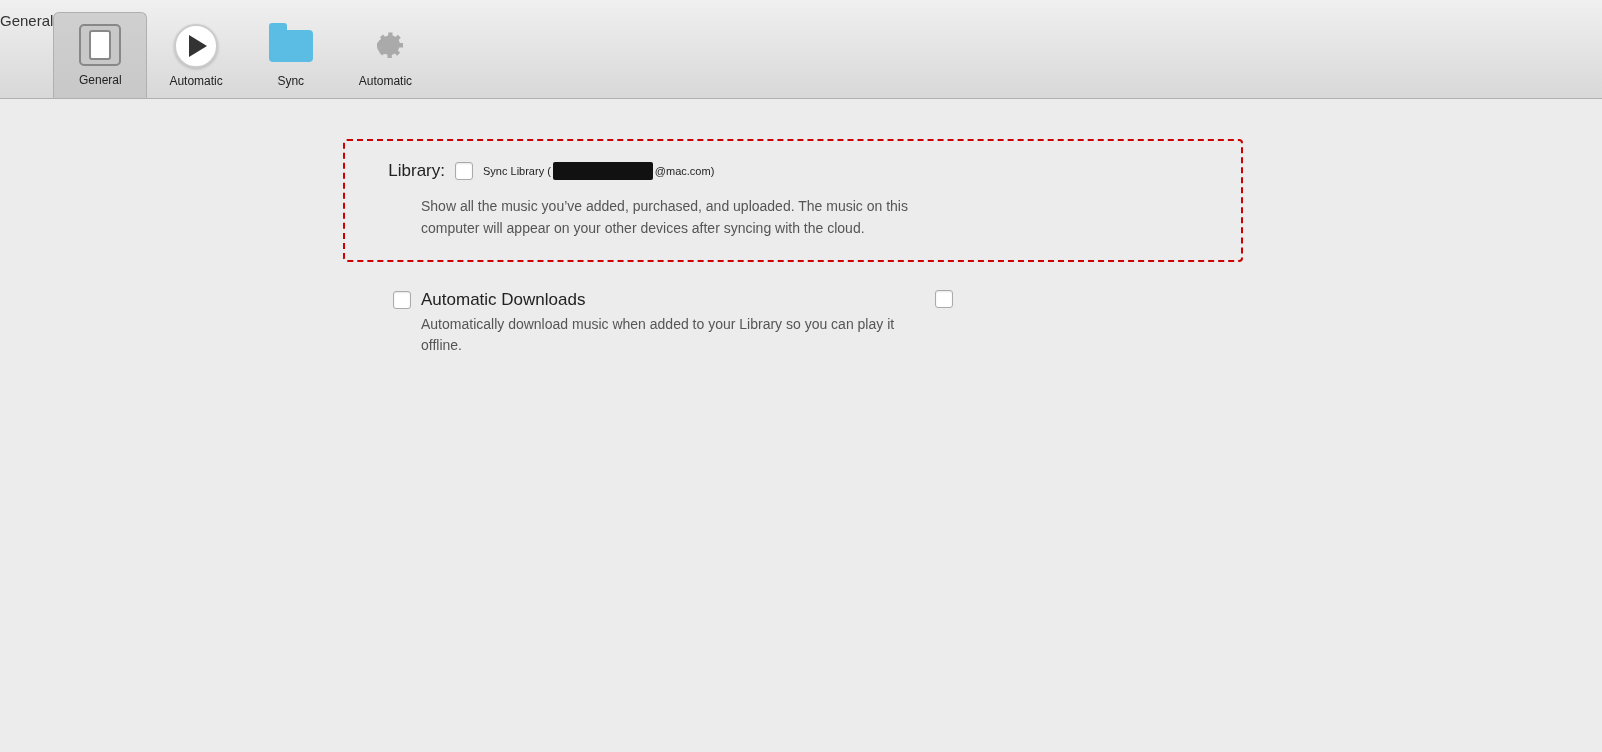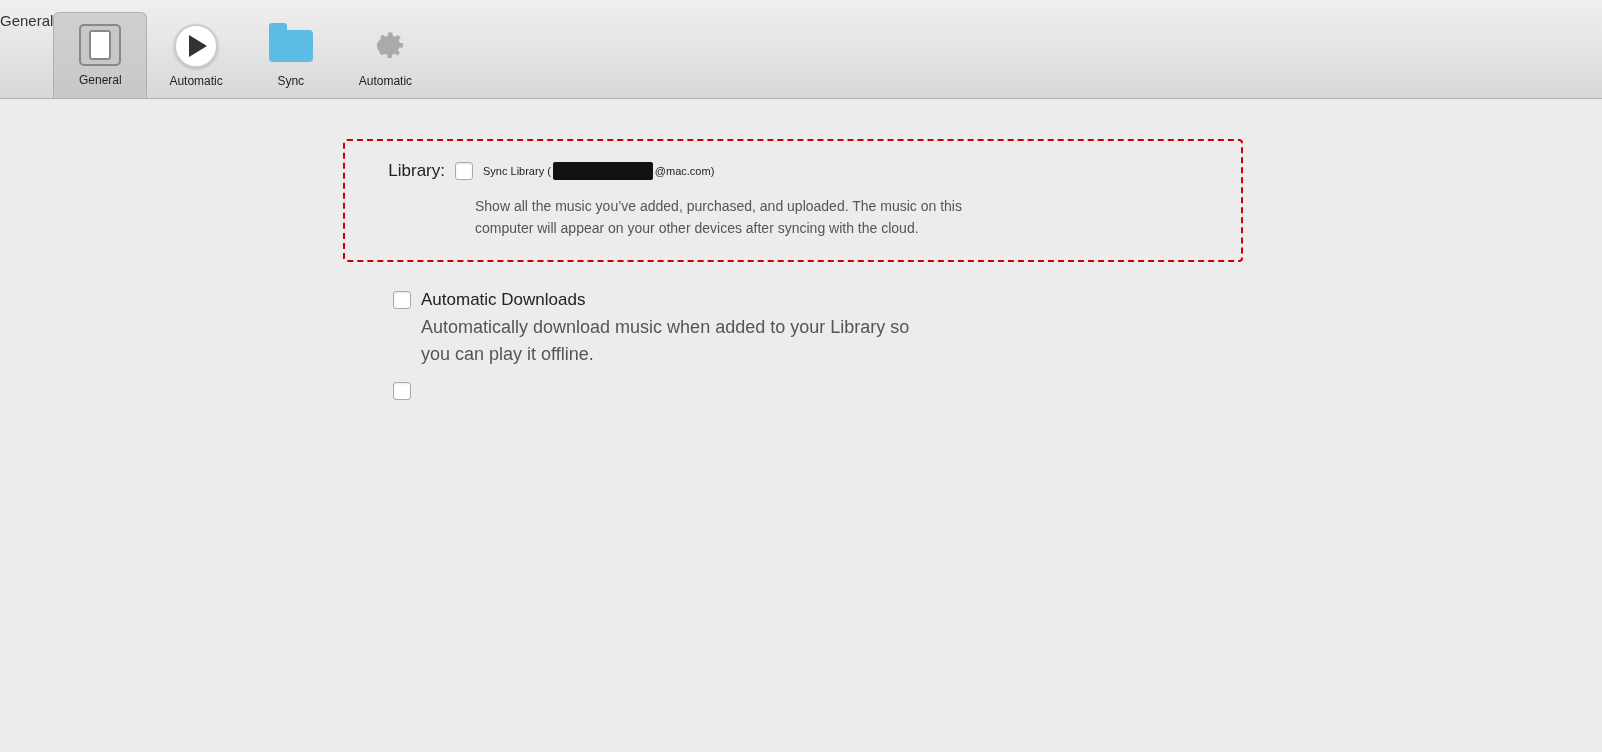--- a/index.html
+++ b/index.html
@@ -226,29 +226,29 @@
       height: 18px;
       vertical-align: middle;
       border-radius: 2px;
       margin: 0 2px;
     }
 
     .description-text {
       font-size: 14px;
       color: #555;
       line-height: 1.6;
-      margin-left: 100px;
+      margin-left: 46px;
       max-width: 520px;
     }
 
     
     .settings-section {
       width: 900px;
       display: flex;
-      flex-direction: column;
+      flex-direction: row;
       gap: 14px;
       margin-left: 100px;
     }
 
     .setting-row {
       display: flex;
       flex-direction: column;
       gap: 4px;
     }
 
@@ -257,21 +257,21 @@
       align-items: center;
       gap: 10px;
     }
 
     .setting-row-label {
       font-size: 17px;
       color: #222;
     }
 
     .setting-description {
-      font-size: 18px;
+      font-size: 14px;
       color: #555;
       line-height: 1.5;
       margin-left: 28px;
       max-width: 500px;
     }
   </style>
 </head>
 <body>
 
 <div class="window">

